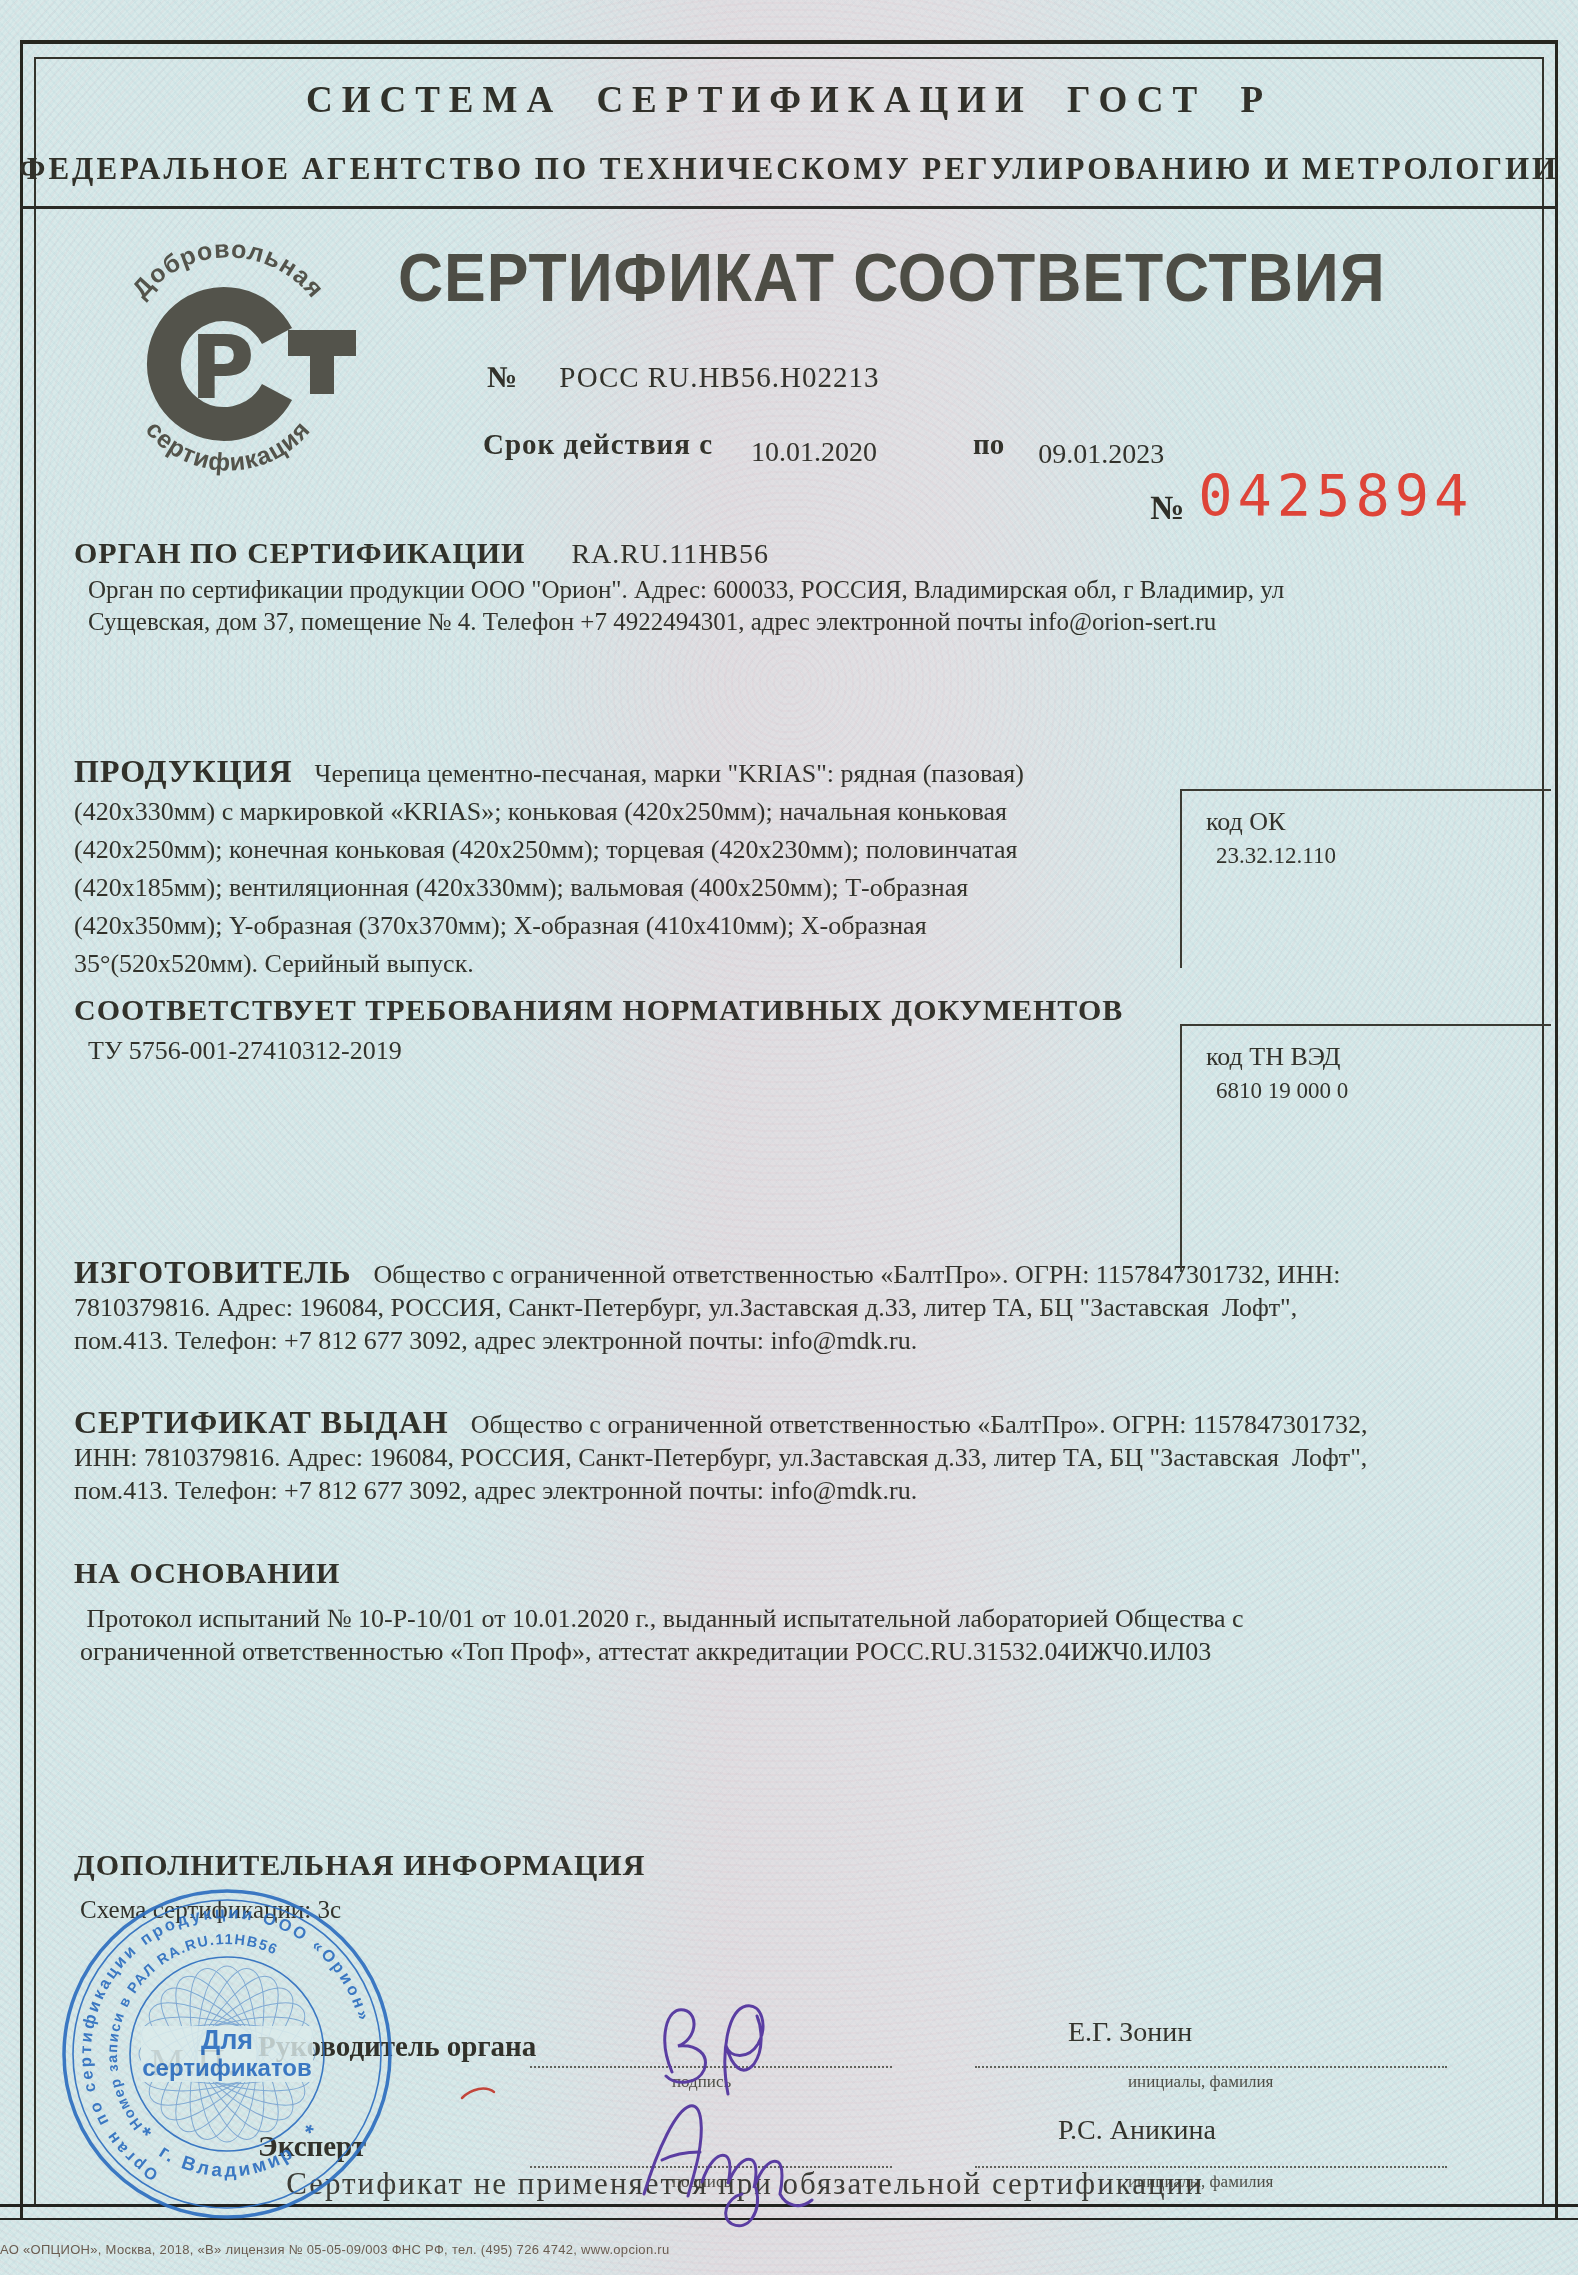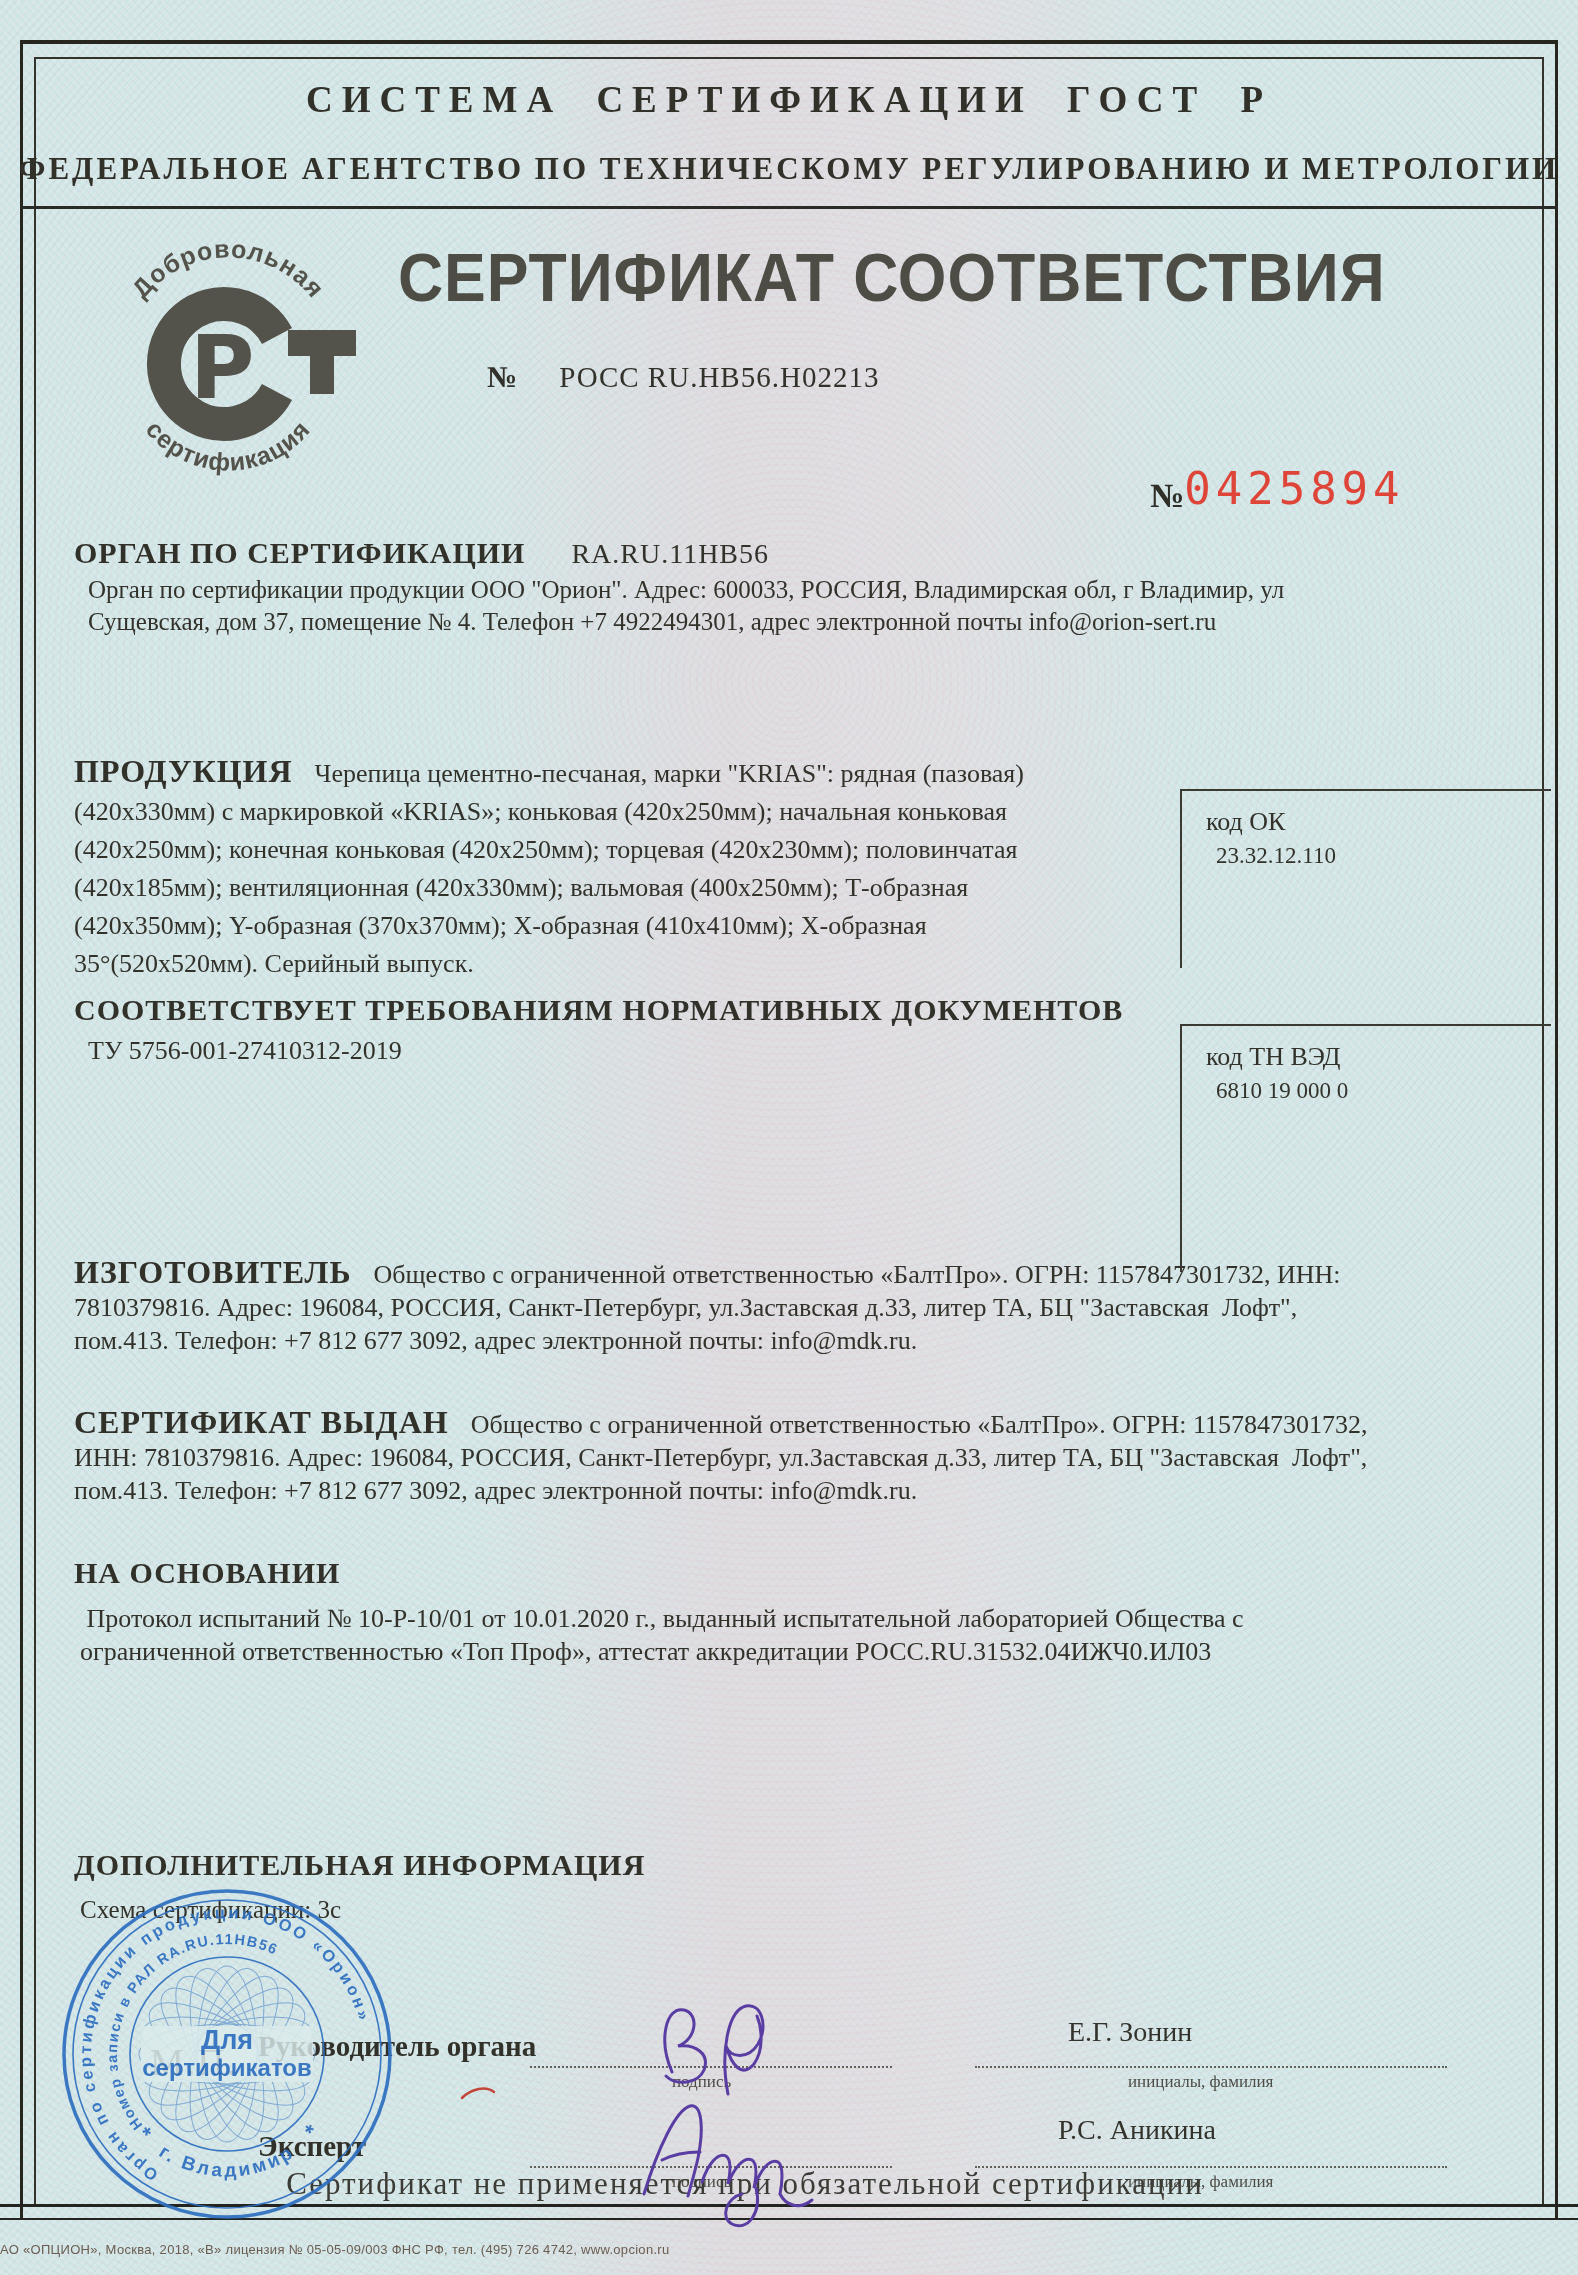--- a/index.html
+++ b/index.html
@@ -24,21 +24,21 @@
   .certno-row{top:360px;left:487px;white-space:nowrap;}
   .certno-label{font-size:30px;font-weight:bold;margin-right:42px;}
   .certno-value{font-size:29px;letter-spacing:1px;}
   .validity-row{top:428px;left:483px;white-space:nowrap;}
   .validity-label{font-size:29px;font-weight:bold;letter-spacing:1px;}
   .date-from{font-size:28px;margin-left:38px;position:relative;top:7px;}
   .to-label{font-size:29px;font-weight:bold;margin-left:96px;}
   .date-to{font-size:28px;margin-left:34px;position:relative;top:9px;}
   .blankno{top:466px;left:1150px;white-space:nowrap;}
   .blankno-label{font-size:34px;font-weight:bold;color:#2f2f28;}
-  .blankno-value{font-family:"DejaVu Sans Mono",monospace;font-size:44px;letter-spacing:5px;color:#de4438;position:relative;top:-3px;}
+  .blankno-value{font-family:"DejaVu Sans Mono",monospace;font-size:57px;letter-spacing:5px;color:#de4438;margin-left:14px;position:relative;top:-3px;}
   .sec-title{font-size:30px;font-weight:bold;letter-spacing:1px;color:#31312a;}
   .organ-title{top:536px;left:74px;white-space:nowrap;}
   .organ-reg{font-size:28px;font-weight:normal;letter-spacing:1px;margin-left:46px;margin-top:40px;}
   .body-text{font-size:25px;line-height:32px;white-space:pre-wrap;}
   .organ-body{top:574px;left:88px;width:1420px;}
   .product-block{top:752px;left:74px;width:1110px;font-size:26px;line-height:38px;}
   .inline-label{font-size:32px;font-weight:bold;letter-spacing:1px;color:#31312a;margin-right:22px;}
   .inline-text{white-space:pre-wrap;}
   .code-box{left:1180px;border-top:2px solid #3a3a32;border-left:2px solid #3a3a32;width:369px;}
   .code-ok{top:789px;height:177px;}
@@ -105,20 +105,23 @@
       <textPath href="#logoBottomArc" startOffset="50%" text-anchor="middle">сертификация</textPath>
     </text>
   </svg>
 
   <div class="abs doc-title">СЕРТИФИКАТ СООТВЕТСТВИЯ</div>
 
   <div class="abs certno-row">
     <span class="certno-label">№</span><span class="certno-value">РОСС RU.НВ56.Н02213</span>
   </div>
 
+  <div class="abs validity-row">
+    <span class="validity-label">Срок действия  с</span><span class="date-from">10.01.2020</span><span class="to-label">по</span><span class="date-to">09.01.2023</span>
+  </div>
 
   <div class="abs blankno">
     <span class="blankno-label">№</span><span class="blankno-value">0425894</span>
   </div>
 
   <div class="abs organ-title">
     <span class="sec-title">ОРГАН ПО СЕРТИФИКАЦИИ</span><span class="organ-reg">RA.RU.11НВ56</span>
   </div>
   <div class="abs organ-body body-text">Орган по сертификации продукции ООО "Орион". Адрес: 600033, РОССИЯ, Владимирская обл, г Владимир, ул
 Сущевская, дом 37, помещение № 4. Телефон +7 4922494301, адрес электронной почты info@orion-sert.ru</div>

